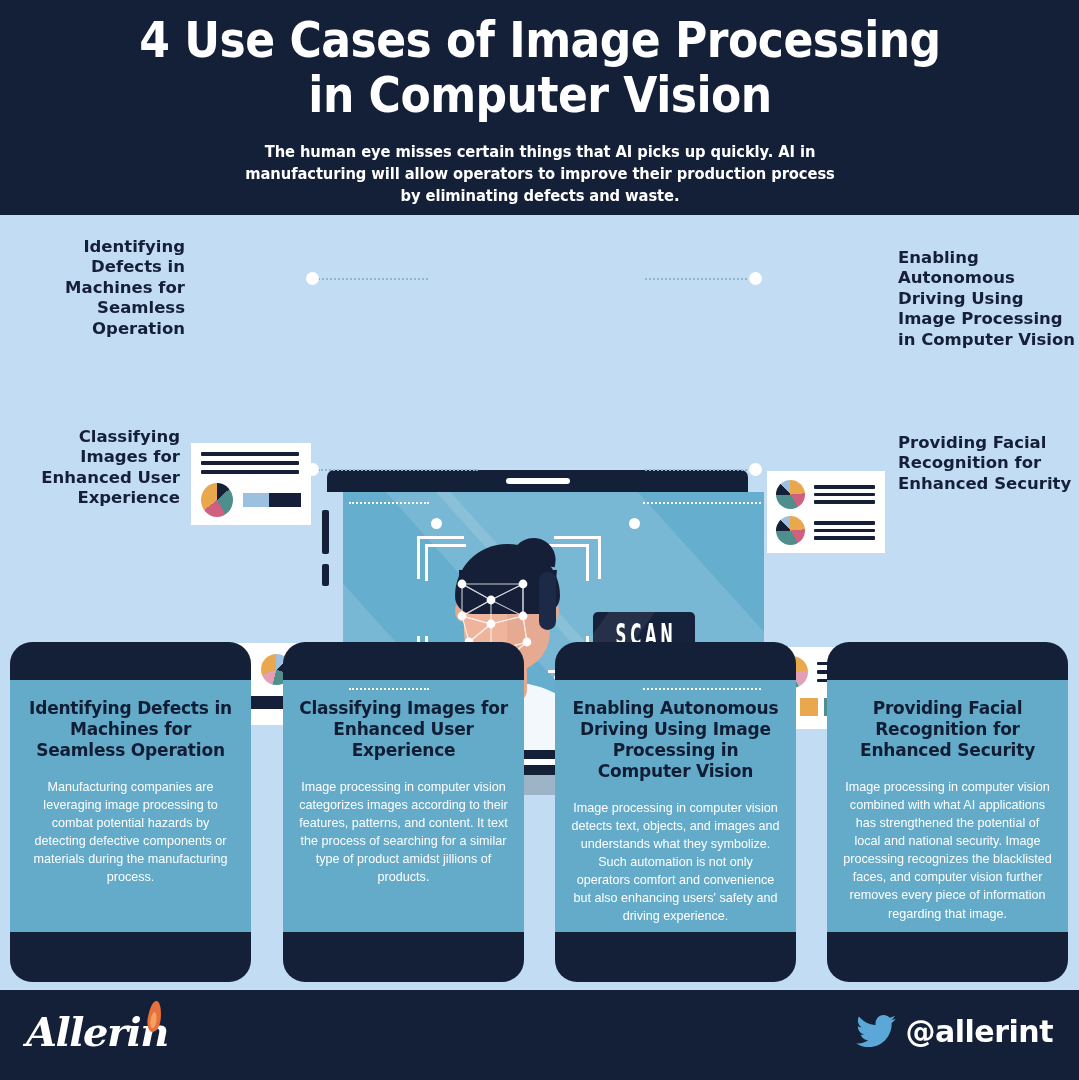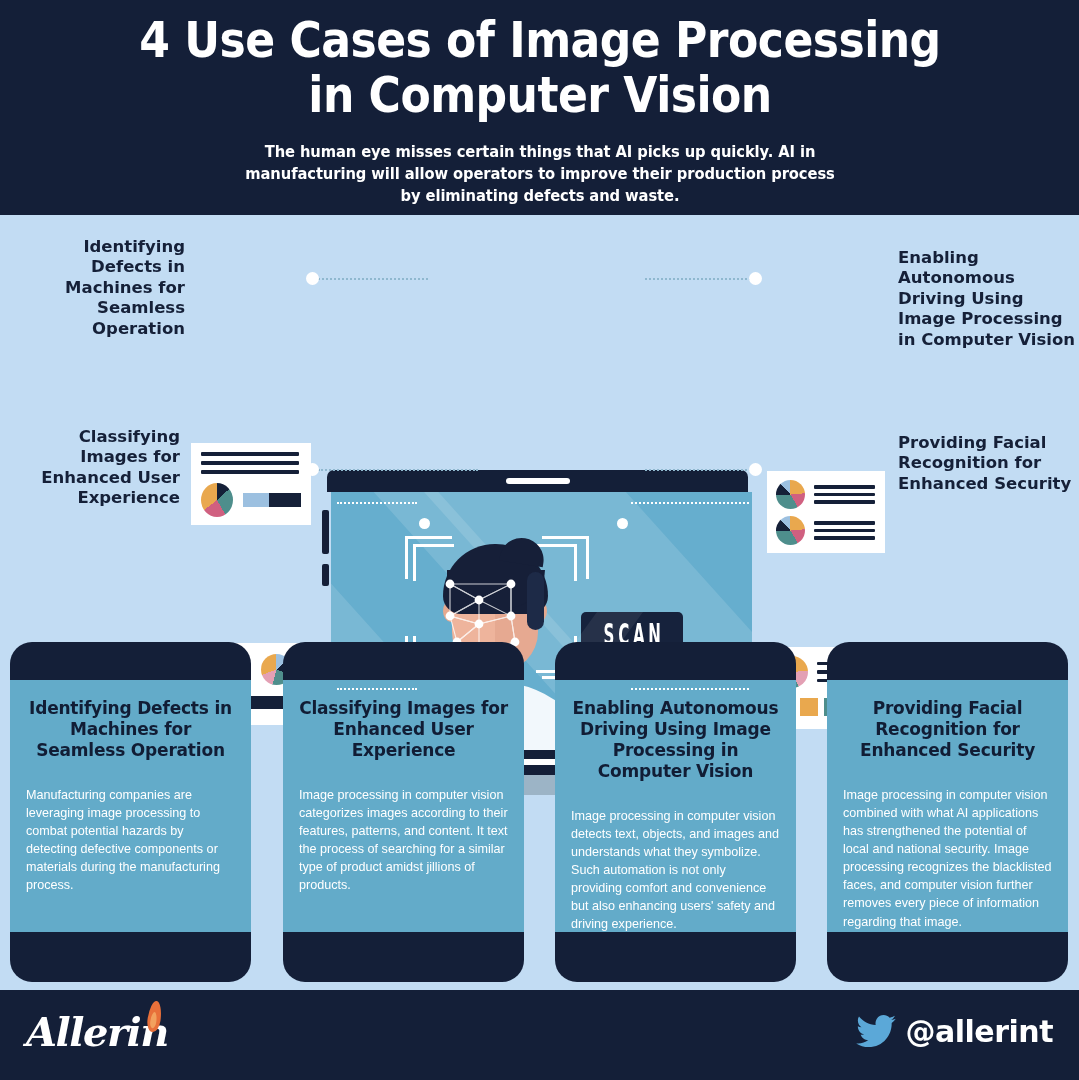--- a/index.html
+++ b/index.html
@@ -68,21 +68,21 @@
   .laptop{position:absolute;left:327px;top:255px;width:421px;height:305px;}
   .lap-topbar{
     position:absolute;left:0;top:0;width:421px;height:22px;
     background:#141f38;border-radius:7px 7px 0 0;
   }
   .lap-cam{
     position:absolute;left:50%;top:8px;margin-left:-32px;
     width:64px;height:6px;background:#ffffff;border-radius:3px;
   }
   .lap-screen{
-    position:absolute;left:4px;top:22px;width:421px;height:258px;
+    position:absolute;left:16px;top:22px;width:421px;height:258px;
     background:#66aece;overflow:hidden;
   }
   .lap-botbar{
     position:absolute;left:0;top:280px;width:421px;height:25px;
     background:#141f38;border-radius:0 0 9px 9px;
   }
   .lap-track{
     position:absolute;left:50%;top:9px;margin-left:-35px;
     width:70px;height:6px;background:#ffffff;border-radius:3px;
   }
@@ -172,22 +172,22 @@
   .card-body{
     position:absolute;left:0;top:38px;width:241px;height:252px;
     background:#63abc9;box-sizing:border-box;padding:18px 16px 0 16px;
   }
   .card-title{
     color:#111d35;font-weight:bold;font-size:17px;line-height:1.23;
     text-align:center;font-family:"DejaVu Sans", sans-serif;
     letter-spacing:-0.2px;
   }
   .card-text{
-    color:#ffffff;font-size:12.6px;line-height:1.44;
-    margin-top:25px;font-family:"Liberation Sans", sans-serif;
+    color:#ffffff;font-size:12.6px;line-height:1.44;text-align:center;
+    margin-top:17px;font-family:"Liberation Sans", sans-serif;
   }
   .c1{left:10px;} .c2{left:283px;} .c3{left:555px;} .c4{left:827px;}
 
   
   .footer{
     position:absolute;left:0;top:990px;width:1079px;height:90px;
     background:#141f38;
   }
   .logo{
     position:absolute;left:26px;top:18px;color:#ffffff;
@@ -407,21 +407,21 @@
     </div>
     <div class="card c2">
       <div class="card-body">
         <div class="card-title">Classifying Images for Enhanced User Experience</div>
         <div class="card-text">Image processing in computer vision categorizes images according to their features, patterns, and content. It text the process of searching for a similar type of product amidst jillions of products.</div>
       </div>
     </div>
     <div class="card c3">
       <div class="card-body">
         <div class="card-title">Enabling Autonomous Driving Using Image Processing in Computer Vision</div>
-        <div class="card-text">Image processing in computer vision detects text, objects, and images and understands what they symbolize. Such automation is not only providing comfort and convenience but also enhancing users' safety and driving experience.</div>
+        <div class="card-text">Image processing in computer vision detects text, objects, and images and understands what they symbolize. Such automation is not only operators comfort and convenience but also enhancing users' safety and driving experience.</div>
       </div>
     </div>
     <div class="card c4">
       <div class="card-body">
         <div class="card-title">Providing Facial Recognition for Enhanced Security</div>
         <div class="card-text">Image processing in computer vision combined with what AI applications has strengthened the potential of local and national security. Image processing recognizes the blacklisted faces, and computer vision further removes every piece of information regarding that image.</div>
       </div>
     </div>
   </div>
 

